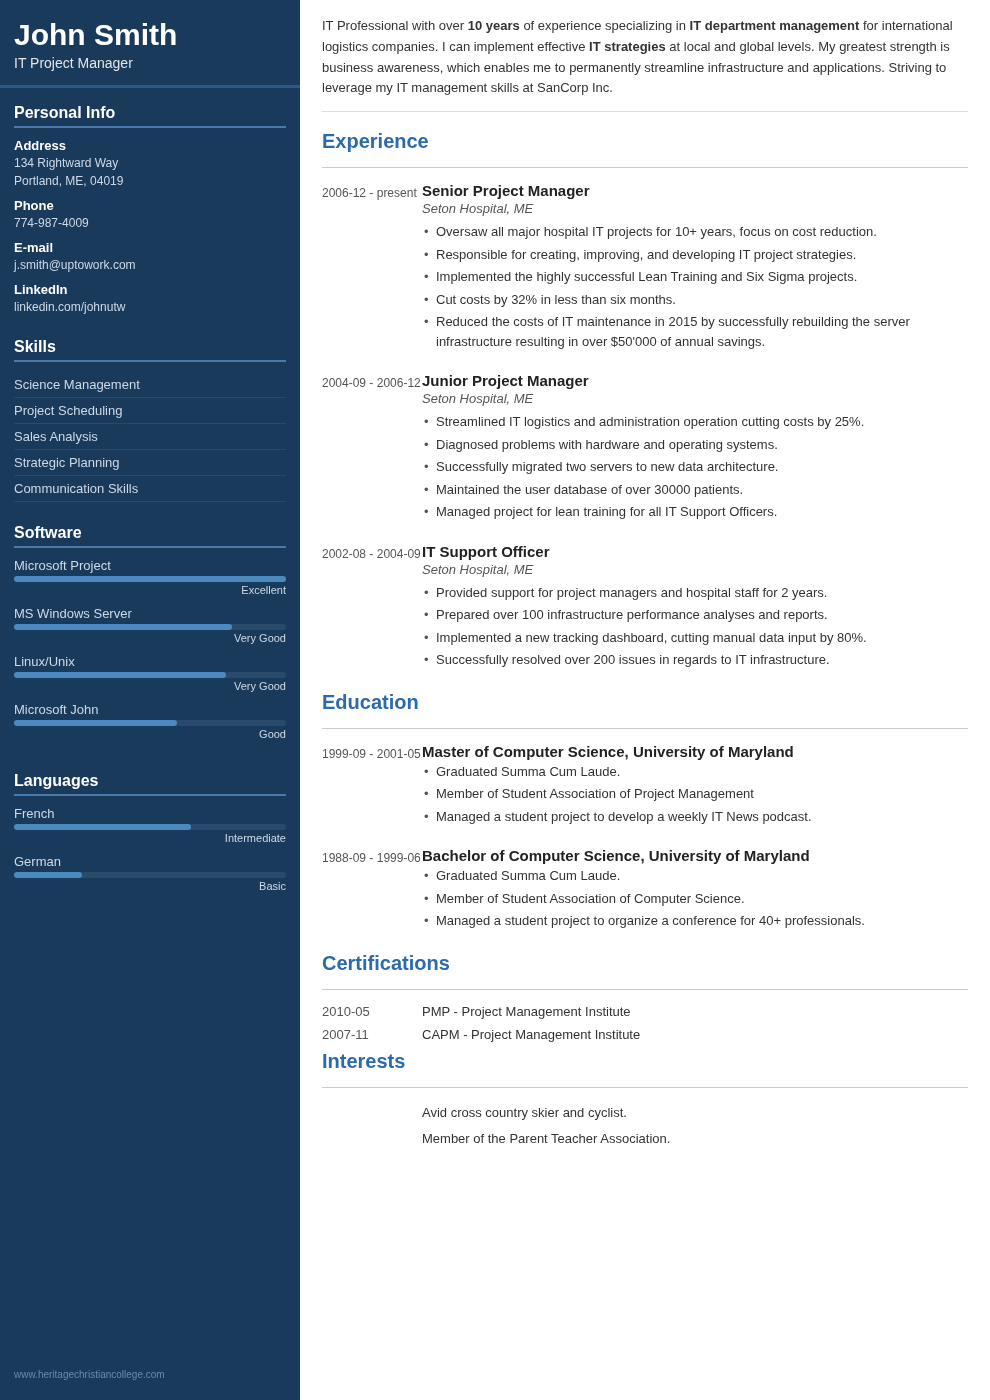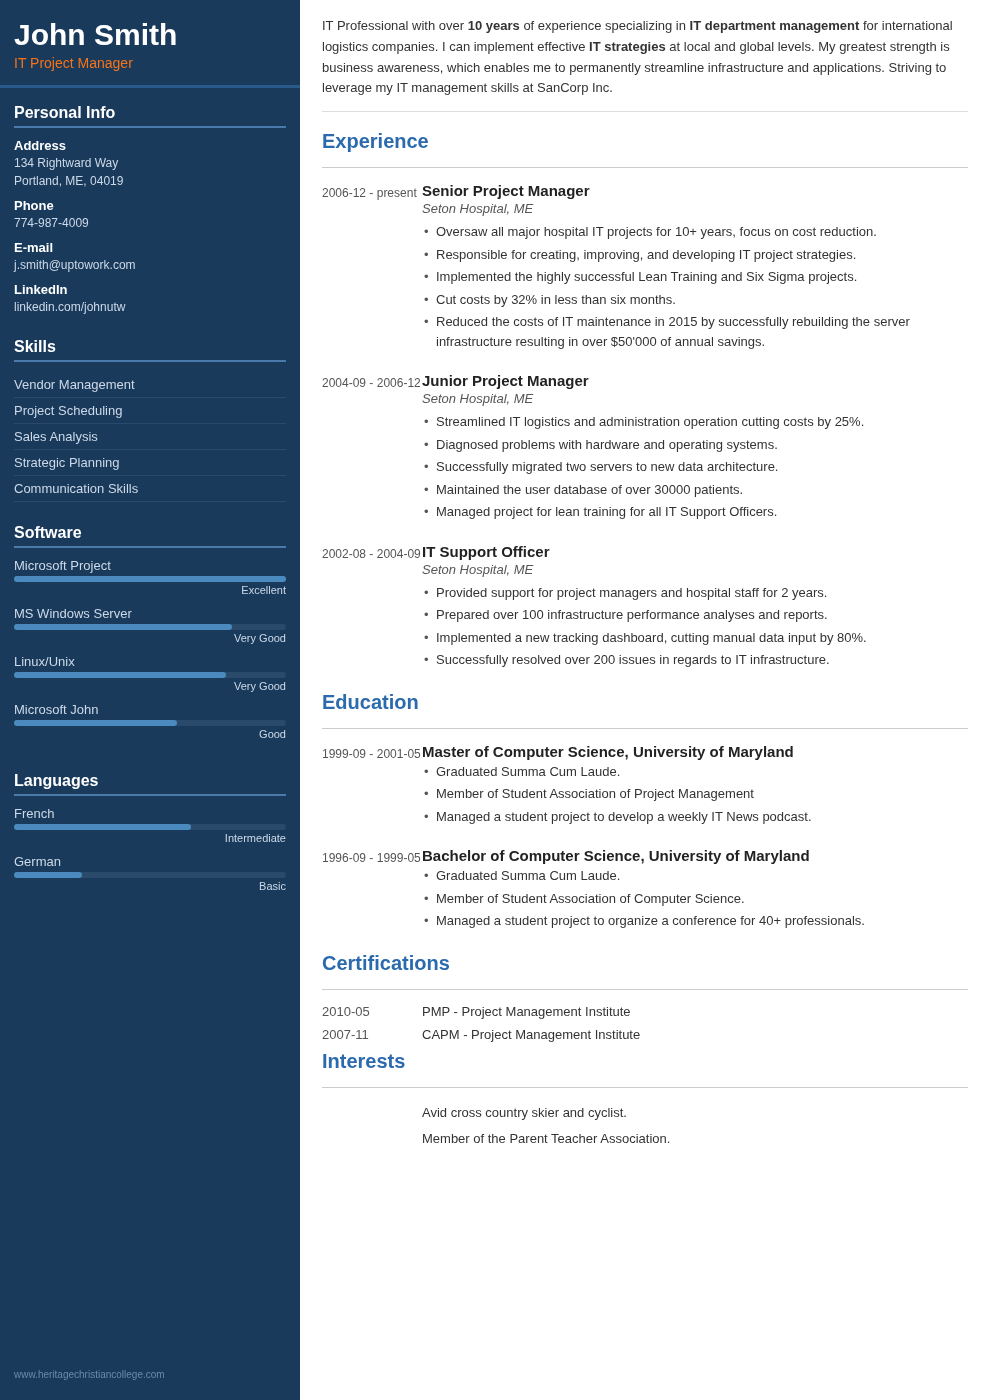--- a/index.html
+++ b/index.html
@@ -31,21 +31,21 @@
 
     .sidebar-header h1 {
       font-size: 30px;
       font-weight: bold;
       color: #fff;
       line-height: 1.1;
     }
 
     .sidebar-header .job-title {
       font-size: 14px;
-      color: #f97316;
+      color: #e5e5e5;
       margin-top: 4px;
     }
 
     .sidebar-section {
       padding: 10px 14px 6px 14px;
     }
 
     .sidebar-section-title {
       font-size: 16px;
       font-weight: bold;
@@ -257,21 +257,21 @@
     <div class="info-value">774-987-4009</div>
     <div class="info-label">E-mail</div>
     <div class="info-value">j.smith@uptowork.com</div>
     <div class="info-label">LinkedIn</div>
     <div class="info-value">linkedin.com/johnutw</div>
   </div>
 
   <div class="sidebar-section">
     <div class="sidebar-section-title">Skills</div>
     <ul class="skills-list" id="skills-list">
-        <li>Vendor Management</li>
+        <li>Science Management</li>
         <li>Project Scheduling</li>
         <li>Sales Analysis</li>
         <li>Strategic Planning</li>
         <li>Communication Skills</li>
       </ul>
   </div>
 
   <div class="sidebar-section">
     <div class="sidebar-section-title">Software</div>
     <div id="software-list">
@@ -390,21 +390,21 @@
         <div class="entry-title" style="font-weight:bold;">Master of Computer Science, University of Maryland</div>
 
         <ul class="entry-bullets">
             <li>Graduated Summa Cum Laude.</li>
             <li>Member of Student Association of Project Management</li>
             <li>Managed a student project to develop a weekly IT News podcast.</li>
           </ul>
       </div>
     </div>
       <div class="entry">
-      <div class="entry-date">1996-09 - 1999-05</div>
+      <div class="entry-date">1988-09 - 1999-06</div>
       <div class="entry-content">
         <div class="entry-title" style="font-weight:bold;">Bachelor of Computer Science, University of Maryland</div>
 
         <ul class="entry-bullets">
             <li>Graduated Summa Cum Laude.</li>
             <li>Member of Student Association of Computer Science.</li>
             <li>Managed a student project to organize a conference for 40+ professionals.</li>
           </ul>
       </div>
     </div>

